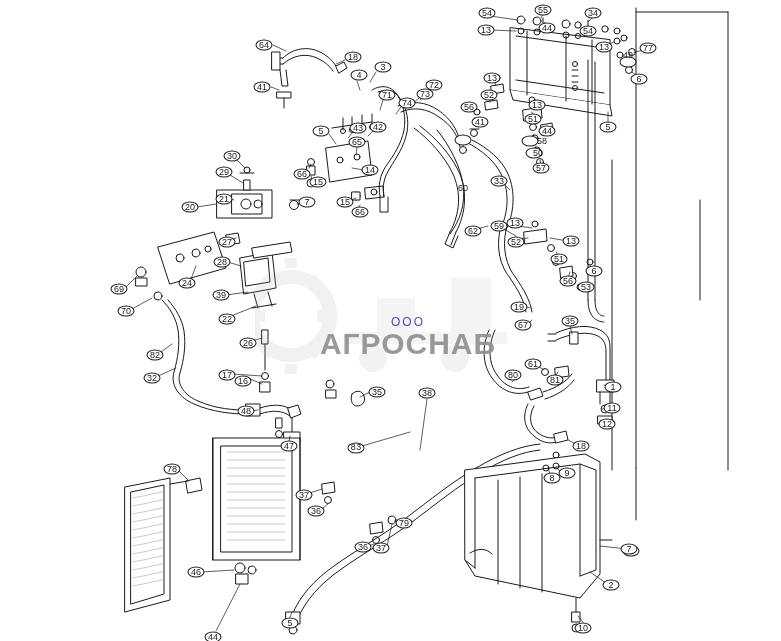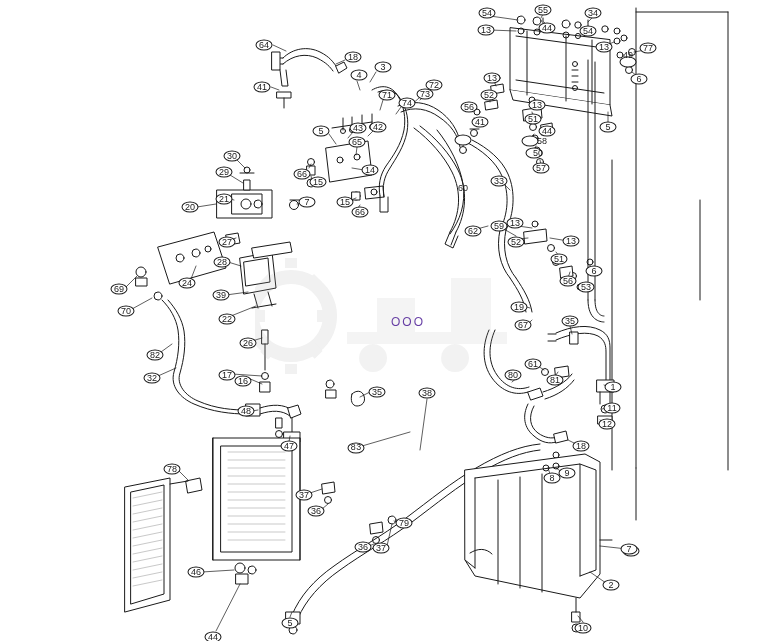--- a/index.html
+++ b/index.html
@@ -422,20 +422,21 @@
         <rect x="54" y="88" width="11" height="11" transform="rotate(-45 59 93)"></rect>
       </g>
       <path d="M92 74 L122 74 L122 40 L160 40 L160 74 L196 74 L196 20 L236 20 L236 74 L252 74 L252 86 L92 86 Z" opacity="0.75"></path>
       <path d="M118 86 a14 14 0 1 0 0.1 0 z" opacity="0.9"></path>
       <path d="M200 86 a14 14 0 1 0 0.1 0 z" opacity="0.9"></path>
     </g>
   </svg>
 
   <div id="watermark-text-wrap">
     <div id="watermark-ooo">ООО</div>
+    <div id="watermark-brand">АГРОСНАБ</div>
   </div>
 
   <div id="callout-layer">
       <div class="callout-ring" style="left: 264px; top: 45px;"></div>
       <div class="callout-label" style="left: 264px; top: 45px;">64</div>
       <div class="callout-ring" style="left: 353px; top: 57px;"></div>
       <div class="callout-label" style="left: 353px; top: 57px;">18</div>
       <div class="callout-ring" style="left: 262px; top: 87px;"></div>
       <div class="callout-label" style="left: 262px; top: 87px;">41</div>
       <div class="callout-ring" style="left: 383px; top: 67px;"></div>

